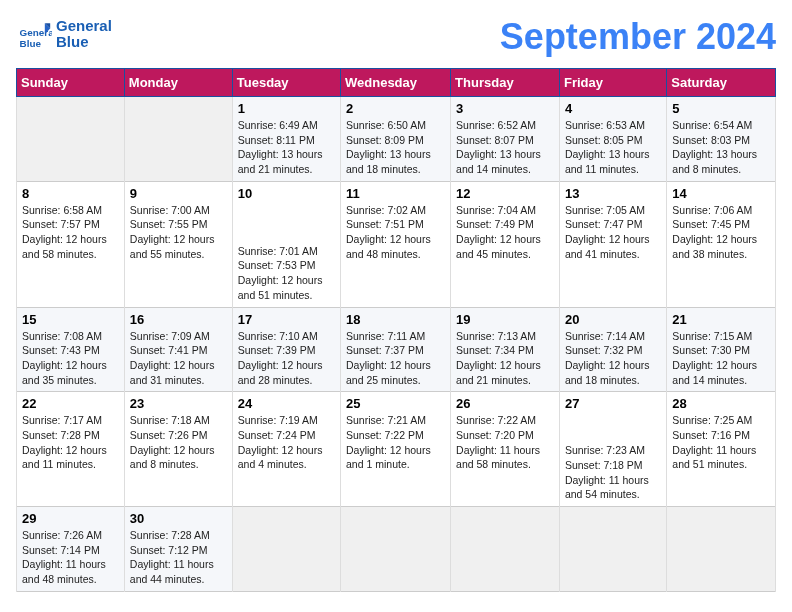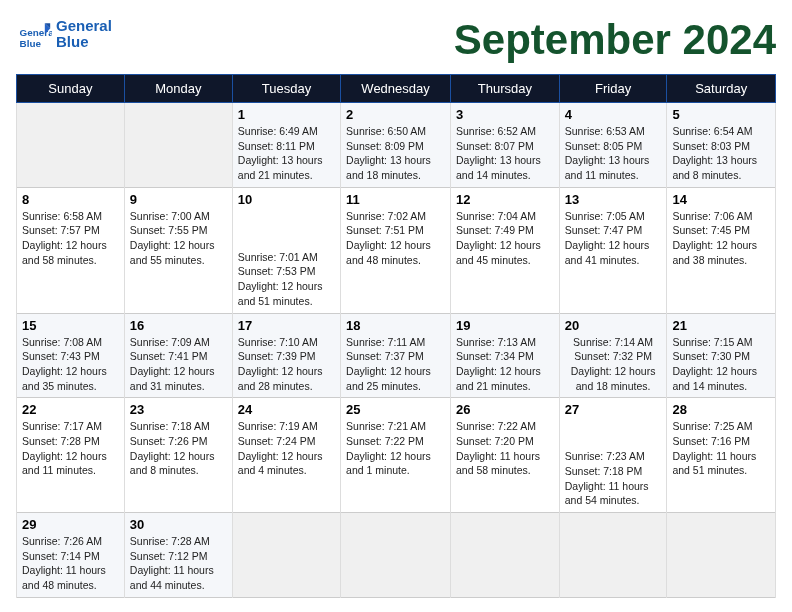--- a/index.html
+++ b/index.html
@@ -20,40 +20,40 @@
       display: flex;
       align-items: center;
       gap: 4px;
     }
     .logo-icon {
       width: 36px;
       height: 36px;
     }
     .title-block { text-align: right; }
     .month-title {
-      font-size: 42px;
+      font-size: 36px;
       font-weight: bold;
-      color: #14532d;
+      color: #3b82f6;
     }
     .subtitle {
       font-size: 14px;
       color: #444;
     }
     table {
       width: 100%;
       border-collapse: collapse;
       font-size: 11px;
     }
     thead th {
-      background: #0f172a;
+      background: #be185d;
       color: #fff;
       padding: 6px 4px;
-      text-align: center;
+      text-align: left;
       font-size: 13px;
-      font-weight: normal;
+      font-weight: bold;
       border: 1px solid #1a4fa0;
     }
     tbody tr { border-bottom: 1px solid #ccc; }
     tbody td {
       vertical-align: top;
       padding: 4px 5px;
       border-right: 1px solid #ddd;
       border-left: 1px solid #ddd;
       background: #fff;
       min-height: 80px;
@@ -229,21 +229,21 @@
         </td>
         <td>
           <span class="day-num">19</span>
           <div class="day-info" style="white-space: pre-line;">Sunrise: 7:13 AM
 Sunset: 7:34 PM
 Daylight: 12 hours
 and 21 minutes.</div>
         </td>
         <td>
           <span class="day-num">20</span>
-          <div class="day-info" style="white-space: pre-line; text-align: center;">Sunrise: 7:14 AM
+          <div class="day-info" style="white-space: pre-line;">Sunrise: 7:14 AM
 Sunset: 7:32 PM
 Daylight: 12 hours
 and 18 minutes.</div>
         </td>
         <td>
           <span class="day-num">21</span>
           <div class="day-info" style="white-space: pre-line;">Sunrise: 7:15 AM
 Sunset: 7:30 PM
 Daylight: 12 hours
 and 14 minutes.</div>

